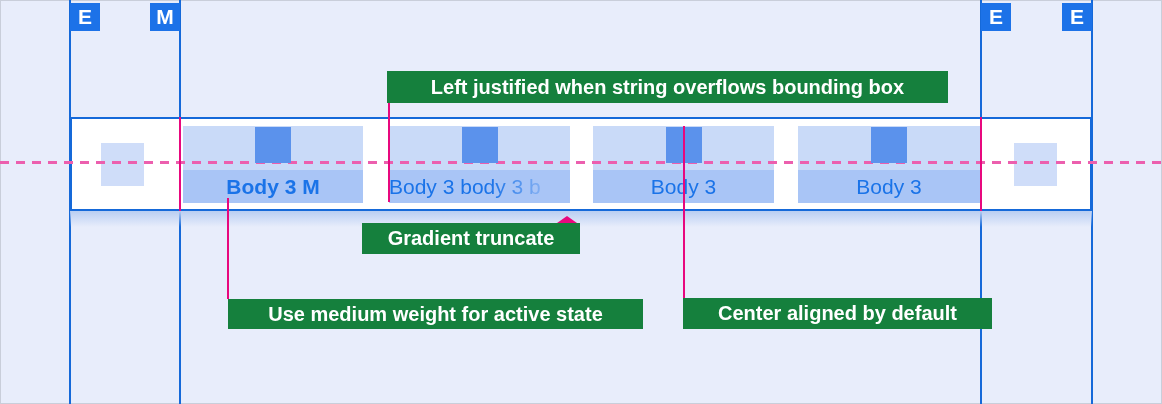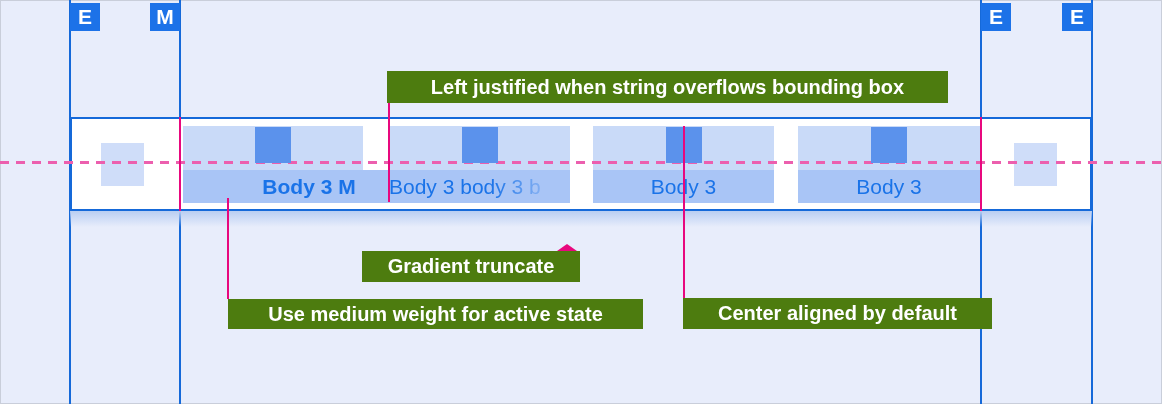--- a/index.html
+++ b/index.html
@@ -44,21 +44,21 @@
   .t4{left:798px;width:182px}
   .icon-area{position:relative;width:100%;height:44px;background:#C9DAF8;}
   .sq{
     position:absolute;z-index:5;top:1px;left:50%;margin-left:-18px;
     width:36px;height:36px;background:#5B92EC;
   }
   .label-bar{
     position:relative;width:100%;height:33px;background:#A9C5F6;overflow:hidden;
     font-size:21px;line-height:33px;color:#1A73E8;text-align:center;white-space:nowrap;
   }
-  .t1 .label-bar{font-weight:bold;padding-left:36px;}
+  .t1 .label-bar{font-weight:bold;}
   .t2 .label-bar{text-align:left;}
   .fade{
     position:absolute;right:0;top:0;bottom:0;width:80px;
     background:linear-gradient(90deg,rgba(169,197,246,0),#A9C5F6 88%);
   }
 
   
   .dash-line{
     position:absolute;z-index:4;left:0;top:161px;width:1162px;height:3px;
     background:repeating-linear-gradient(90deg,#EC5FAE 0 9px,rgba(0,0,0,0) 9px 16px);
@@ -67,26 +67,26 @@
   
   .pink-v{position:absolute;z-index:6;width:2px;background:#E8087E;}
   .pv-m{left:179px;top:117px;height:94px;}
   .pv-e{left:980px;top:117px;height:94px;}
   .pv-leftjust{left:388px;top:103px;height:99px;}
   .pv-medium{left:227px;top:198px;height:101px;}
   .pv-center{left:683px;top:126px;height:172px;}
 
   
   .ann{
-    position:absolute;z-index:7;background:#4d7c0f;color:#fff;
+    position:absolute;z-index:7;background:#15803d;color:#fff;
     font-weight:bold;font-size:20px;display:flex;align-items:center;justify-content:center;
     white-space:nowrap;
   }
   .a1{left:387px;top:71px;width:561px;height:32px;}
-  .a2{left:362px;top:223px;width:218px;height:31px;margin-top:28px;}
+  .a2{left:362px;top:223px;width:218px;height:31px;}
   .a3{left:228px;top:299px;width:415px;height:30px;}
   .a4{left:683px;top:298px;width:309px;height:31px;}
   .a2 .tip{
     position:absolute;top:-7px;right:3px;width:0;height:0;
     border-left:10px solid rgba(0,0,0,0);border-right:10px solid rgba(0,0,0,0);
     border-bottom:7px solid #E8087E;
   }
 </style>
 </head>
 <body>

